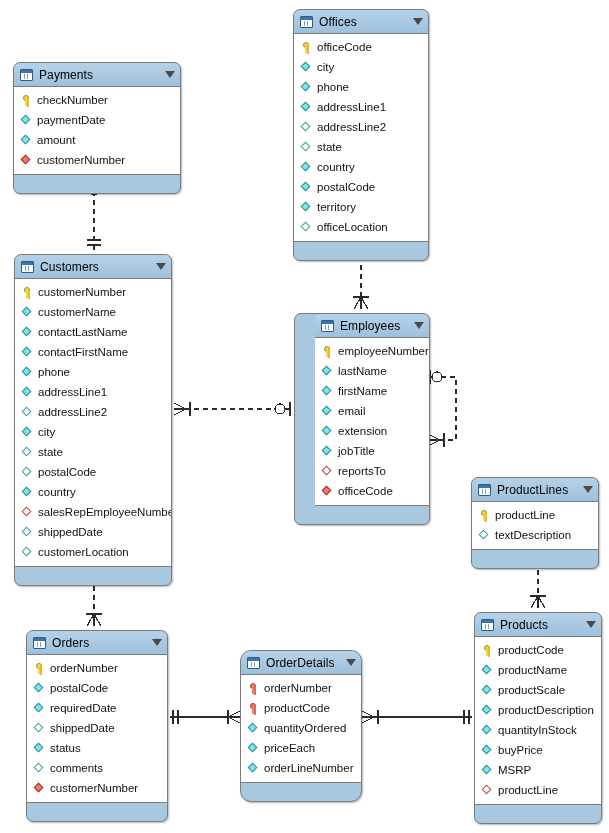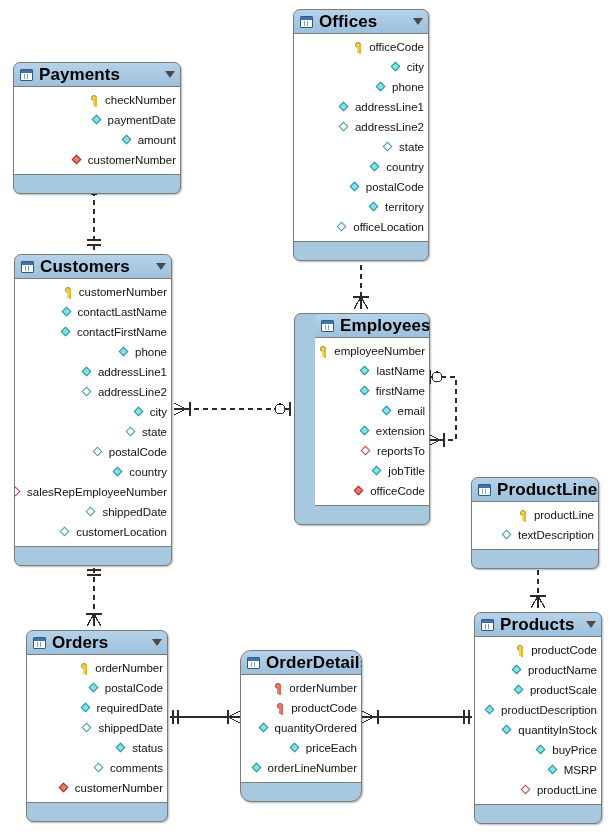--- a/index.html
+++ b/index.html
@@ -39,37 +39,37 @@
   }
   .t-icon:before{
     content:"";position:absolute;left:0;top:0;right:0;height:3px;
     background:#3f74a8;
   }
   .t-icon:after{
     content:"";position:absolute;left:3px;top:4px;bottom:1px;width:1px;
     background:#7ba2c6;box-shadow:3px 0 0 #7ba2c6;
   }
   .t-title{
-    font-size:17px;font-weight:bold;color:#000;letter-spacing:.1px;
+    font-size:12px;font-weight:normal;color:#000;letter-spacing:.1px;
     white-space:nowrap;flex:1 1 auto;
   }
   .t-chevron{
     flex:0 0 auto;width:0;height:0;
     border-left:5px solid transparent;border-right:5px solid transparent;
     border-top:7px solid #4a4a4a;margin-left:4px;
   }
   .t-body{
     background:#ffffff;
     border-bottom:1px solid #7b7b7b;
     padding:3px 0 4px 0;
   }
   .col{
     display:flex;align-items:center;
     height:20px;padding:0 4px 0 7px;
-    font-size:11.5px;color:#111;white-space:nowrap;justify-content:flex-end;
+    font-size:11.5px;color:#111;white-space:nowrap;
   }
   .col .lbl{margin-left:5px;}
 
   
   .g{flex:0 0 auto;width:11px;height:11px;position:relative;}
   .g.diamond:before{
     content:"";position:absolute;left:1px;top:1px;width:7px;height:7px;
     transform:rotate(45deg);box-sizing:border-box;
   }
   .g.diamond.cyan:before{background:#7fe3e8;border:1px solid #2f8f96;}
@@ -257,20 +257,24 @@
         <span class="t-title">Customers</span>
         <span class="t-chevron"></span>
       </div>
       <div class="t-body">
         <div class="col">
           <span class="g key yellow"></span>
           <span class="lbl">customerNumber</span>
         </div>
         <div class="col">
           <span class="g diamond cyan"></span>
+          <span class="lbl">customerName</span>
+        </div>
+        <div class="col">
+          <span class="g diamond cyan"></span>
           <span class="lbl">contactLastName</span>
         </div>
         <div class="col">
           <span class="g diamond cyan"></span>
           <span class="lbl">contactFirstName</span>
         </div>
         <div class="col">
           <span class="g diamond cyan"></span>
           <span class="lbl">phone</span>
         </div>
@@ -334,28 +338,28 @@
         </div>
         <div class="col">
           <span class="g diamond cyan"></span>
           <span class="lbl">email</span>
         </div>
         <div class="col">
           <span class="g diamond cyan"></span>
           <span class="lbl">extension</span>
         </div>
         <div class="col">
+          <span class="g diamond cyan"></span>
+          <span class="lbl">jobTitle</span>
+        </div>
+        <div class="col">
           <span class="g diamond redhollow"></span>
           <span class="lbl">reportsTo</span>
         </div>
         <div class="col">
-          <span class="g diamond cyan"></span>
-          <span class="lbl">jobTitle</span>
-        </div>
-        <div class="col">
           <span class="g diamond red"></span>
           <span class="lbl">officeCode</span>
         </div>
       </div>
       <div class="t-foot"></div>
     </div>
     <div class="table" style="left: 471px; top: 477px; width: 128px;">
       <div class="t-head">
         <span class="t-icon"></span>
         <span class="t-title">ProductLines</span>

